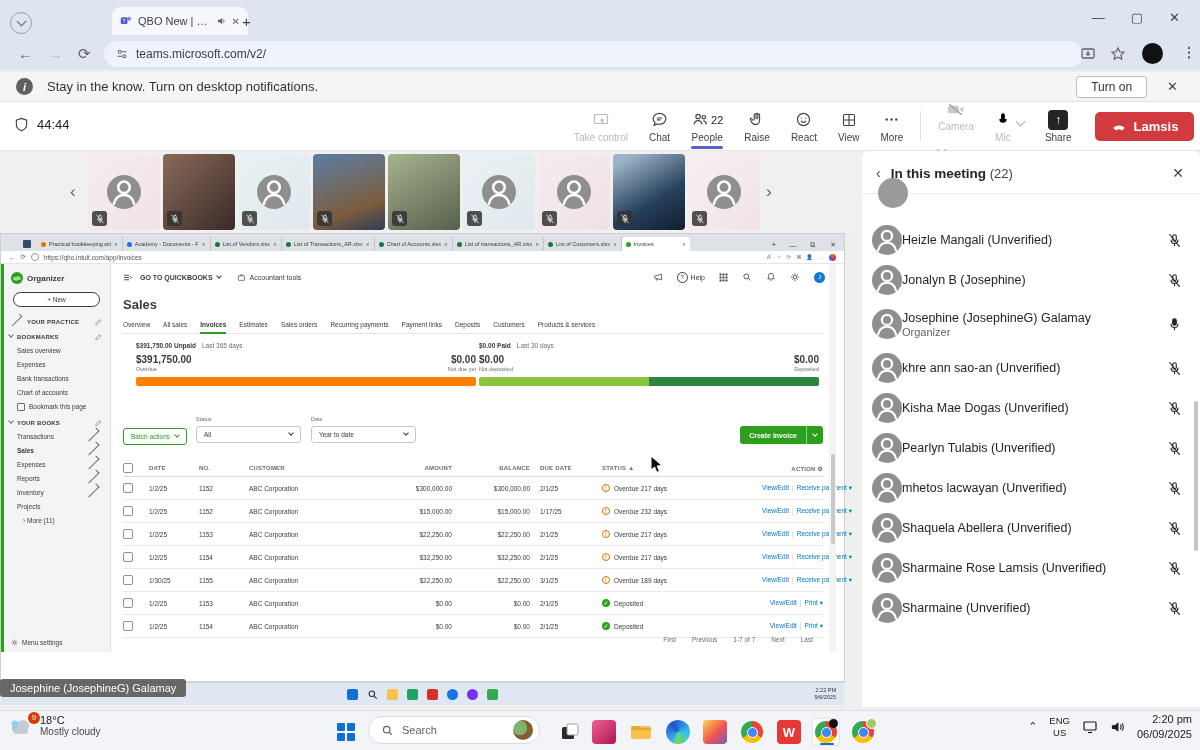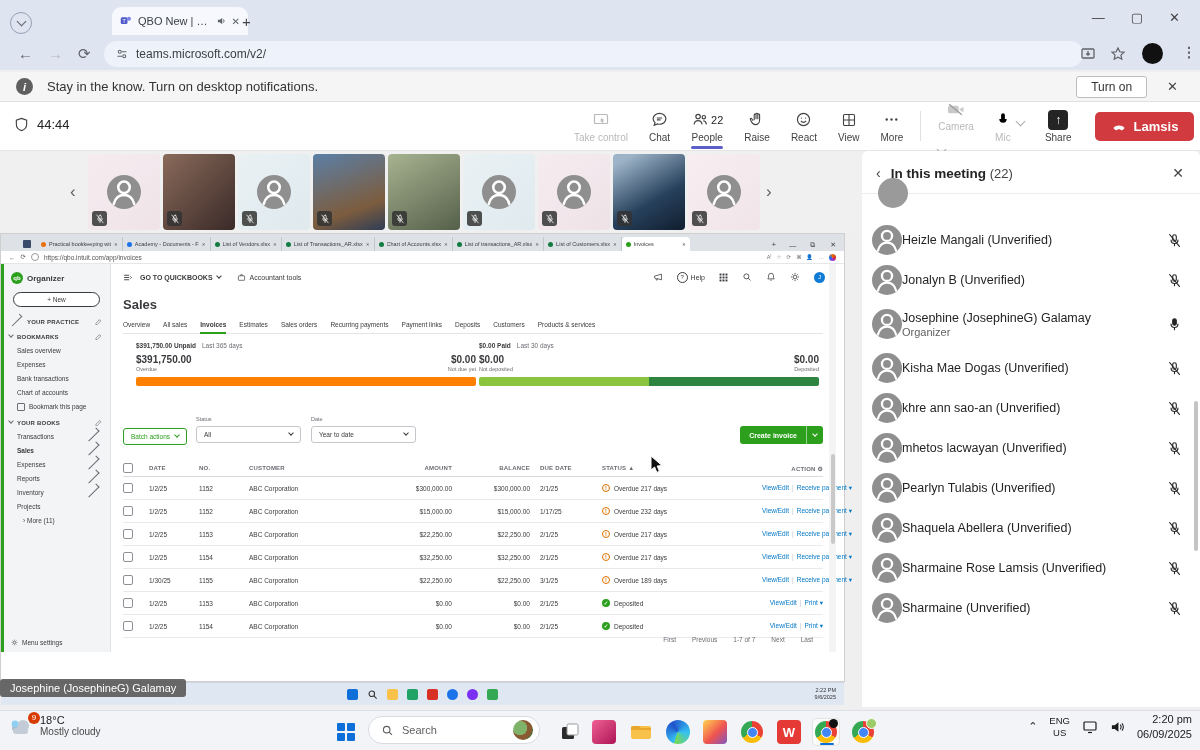--- a/index.html
+++ b/index.html
@@ -885,21 +885,21 @@
           </span>
         </div>
         <div class="prow">
           <span class="pavatar">
             <svg viewBox="0 0 16 16">
               <circle cx="8" cy="5.8" r="2.7" fill="none" stroke="#fff" stroke-width="1.2"></circle>
               <path d="M3.2 13.6c.7-2.8 2.5-4.2 4.8-4.2s4.1 1.4 4.8 4.2" fill="none" stroke="#fff" stroke-width="1.2" stroke-linecap="round"></path>
             </svg>
           </span>
           <div class="ptext">
-            <div class="pname">Jonalyn B (Unverified)</div>
+            <div class="pname">Jonalyn B (Josephine)</div>
           </div>
           <span class="pmic">
             <svg viewBox="0 0 16 16" fill="none" stroke="#242424" stroke-width="1.2" stroke-linecap="round">
               <rect x="6.1" y="1.8" width="3.8" height="7" rx="1.9"></rect>
               <path d="M4.3 7.5a3.7 3.7 0 007.4 0M8 11.4v2.2M2.8 1.6l10.4 12.6"></path>
             </svg>
           </span>
         </div>
         <div class="prow tall">
           <span class="pavatar">
@@ -920,72 +920,72 @@
           </span>
         </div>
         <div class="prow">
           <span class="pavatar">
             <svg viewBox="0 0 16 16">
               <circle cx="8" cy="5.8" r="2.7" fill="none" stroke="#fff" stroke-width="1.2"></circle>
               <path d="M3.2 13.6c.7-2.8 2.5-4.2 4.8-4.2s4.1 1.4 4.8 4.2" fill="none" stroke="#fff" stroke-width="1.2" stroke-linecap="round"></path>
             </svg>
           </span>
           <div class="ptext">
-            <div class="pname">Kisha Mae Dogas (Unverified)</div>
+            <div class="pname">khre ann sao-an (Unverified)</div>
           </div>
           <span class="pmic">
             <svg viewBox="0 0 16 16" fill="none" stroke="#242424" stroke-width="1.2" stroke-linecap="round">
               <rect x="6.1" y="1.8" width="3.8" height="7" rx="1.9"></rect>
               <path d="M4.3 7.5a3.7 3.7 0 007.4 0M8 11.4v2.2M2.8 1.6l10.4 12.6"></path>
             </svg>
           </span>
         </div>
         <div class="prow">
           <span class="pavatar">
             <svg viewBox="0 0 16 16">
               <circle cx="8" cy="5.8" r="2.7" fill="none" stroke="#fff" stroke-width="1.2"></circle>
               <path d="M3.2 13.6c.7-2.8 2.5-4.2 4.8-4.2s4.1 1.4 4.8 4.2" fill="none" stroke="#fff" stroke-width="1.2" stroke-linecap="round"></path>
             </svg>
           </span>
           <div class="ptext">
-            <div class="pname">khre ann sao-an (Unverified)</div>
+            <div class="pname">Kisha Mae Dogas (Unverified)</div>
           </div>
           <span class="pmic">
             <svg viewBox="0 0 16 16" fill="none" stroke="#242424" stroke-width="1.2" stroke-linecap="round">
               <rect x="6.1" y="1.8" width="3.8" height="7" rx="1.9"></rect>
               <path d="M4.3 7.5a3.7 3.7 0 007.4 0M8 11.4v2.2M2.8 1.6l10.4 12.6"></path>
             </svg>
           </span>
         </div>
         <div class="prow">
           <span class="pavatar">
             <svg viewBox="0 0 16 16">
               <circle cx="8" cy="5.8" r="2.7" fill="none" stroke="#fff" stroke-width="1.2"></circle>
               <path d="M3.2 13.6c.7-2.8 2.5-4.2 4.8-4.2s4.1 1.4 4.8 4.2" fill="none" stroke="#fff" stroke-width="1.2" stroke-linecap="round"></path>
             </svg>
           </span>
           <div class="ptext">
-            <div class="pname">mhetos lacwayan (Unverified)</div>
+            <div class="pname">Pearlyn Tulabis (Unverified)</div>
           </div>
           <span class="pmic">
             <svg viewBox="0 0 16 16" fill="none" stroke="#242424" stroke-width="1.2" stroke-linecap="round">
               <rect x="6.1" y="1.8" width="3.8" height="7" rx="1.9"></rect>
               <path d="M4.3 7.5a3.7 3.7 0 007.4 0M8 11.4v2.2M2.8 1.6l10.4 12.6"></path>
             </svg>
           </span>
         </div>
         <div class="prow">
           <span class="pavatar">
             <svg viewBox="0 0 16 16">
               <circle cx="8" cy="5.8" r="2.7" fill="none" stroke="#fff" stroke-width="1.2"></circle>
               <path d="M3.2 13.6c.7-2.8 2.5-4.2 4.8-4.2s4.1 1.4 4.8 4.2" fill="none" stroke="#fff" stroke-width="1.2" stroke-linecap="round"></path>
             </svg>
           </span>
           <div class="ptext">
-            <div class="pname">Pearlyn Tulabis (Unverified)</div>
+            <div class="pname">mhetos lacwayan (Unverified)</div>
           </div>
           <span class="pmic">
             <svg viewBox="0 0 16 16" fill="none" stroke="#242424" stroke-width="1.2" stroke-linecap="round">
               <rect x="6.1" y="1.8" width="3.8" height="7" rx="1.9"></rect>
               <path d="M4.3 7.5a3.7 3.7 0 007.4 0M8 11.4v2.2M2.8 1.6l10.4 12.6"></path>
             </svg>
           </span>
         </div>
         <div class="prow">
           <span class="pavatar">

